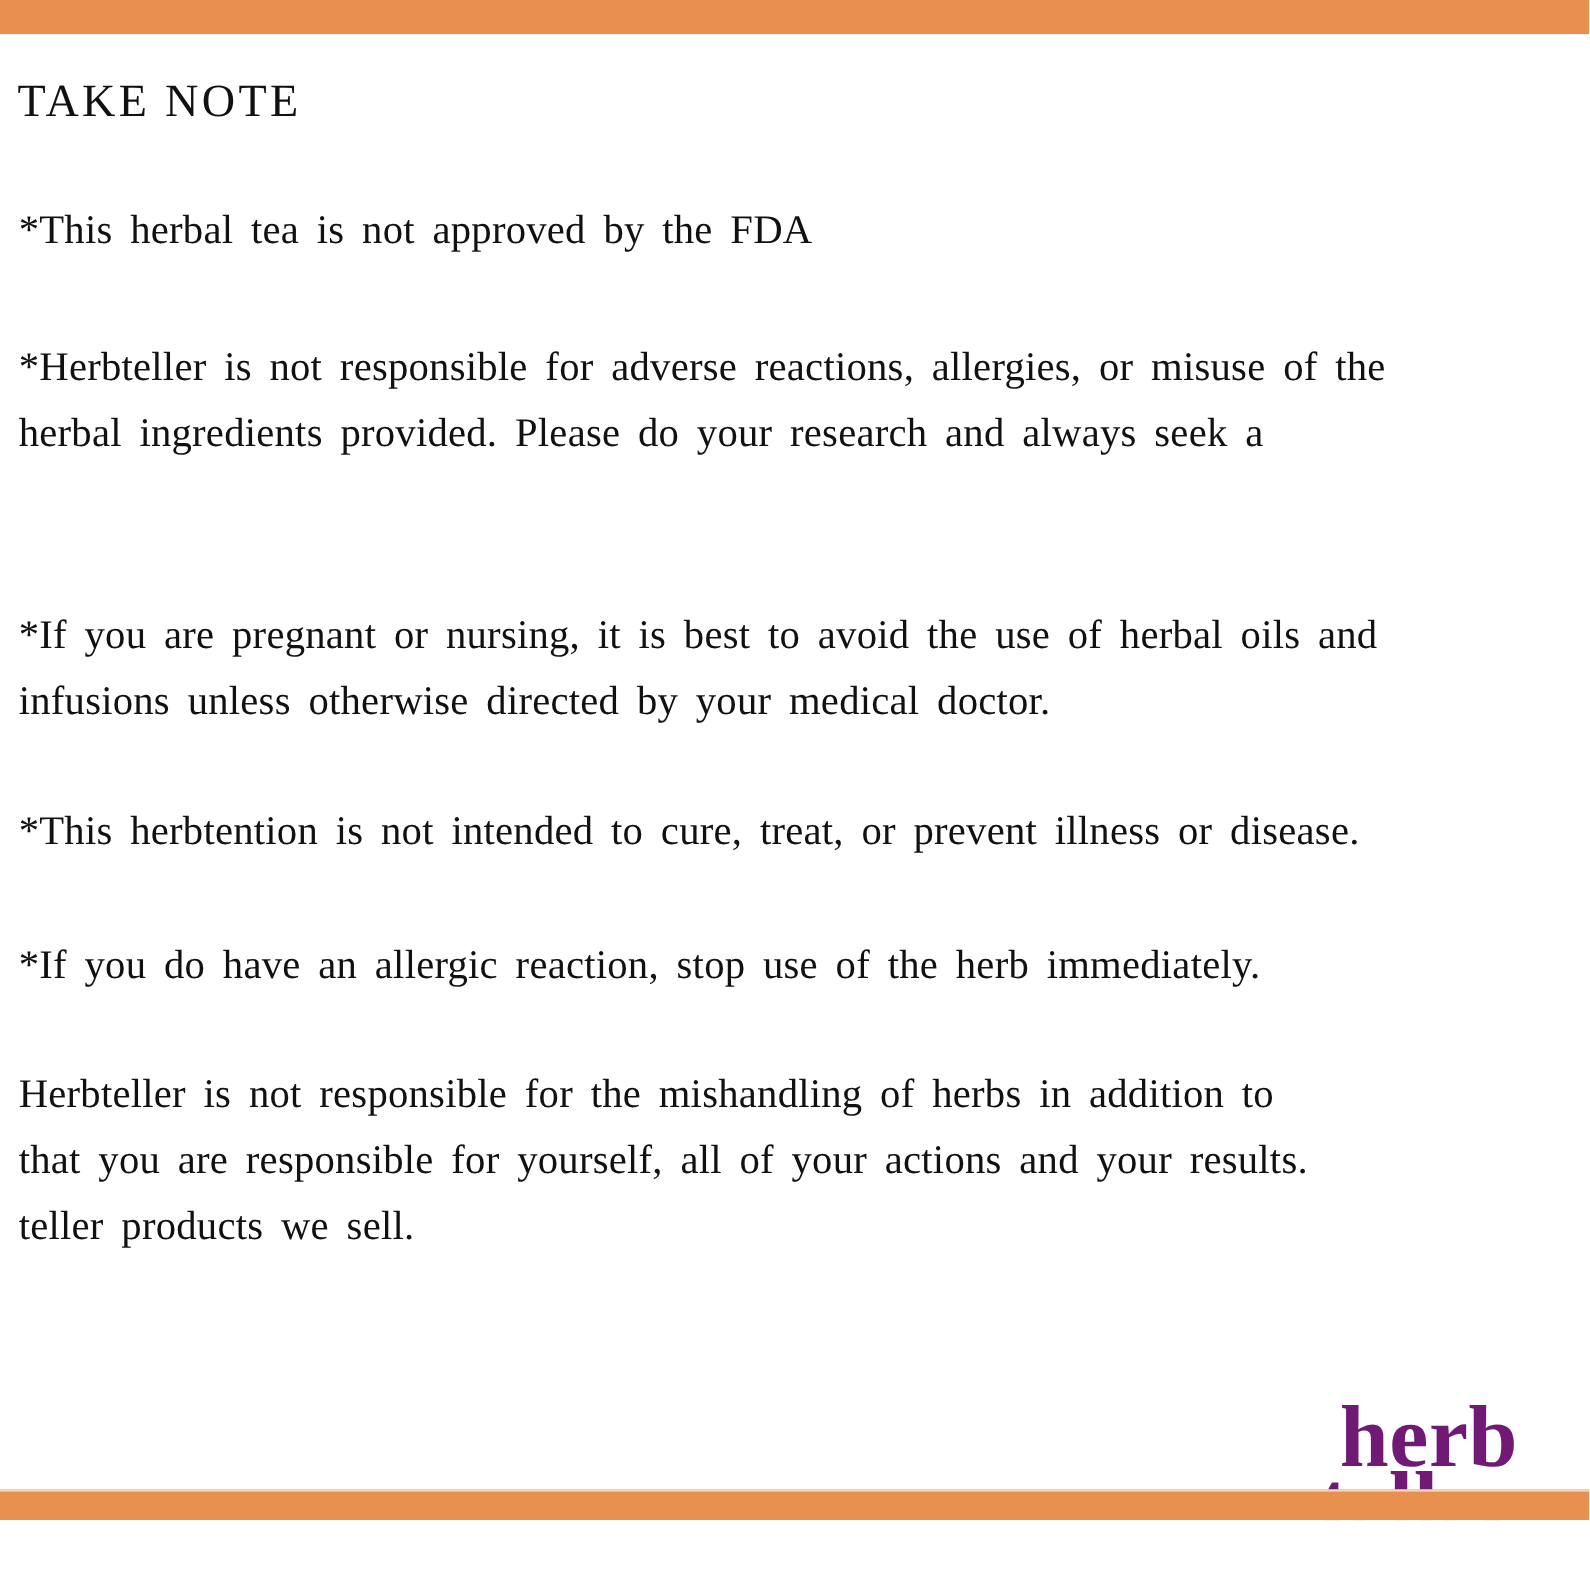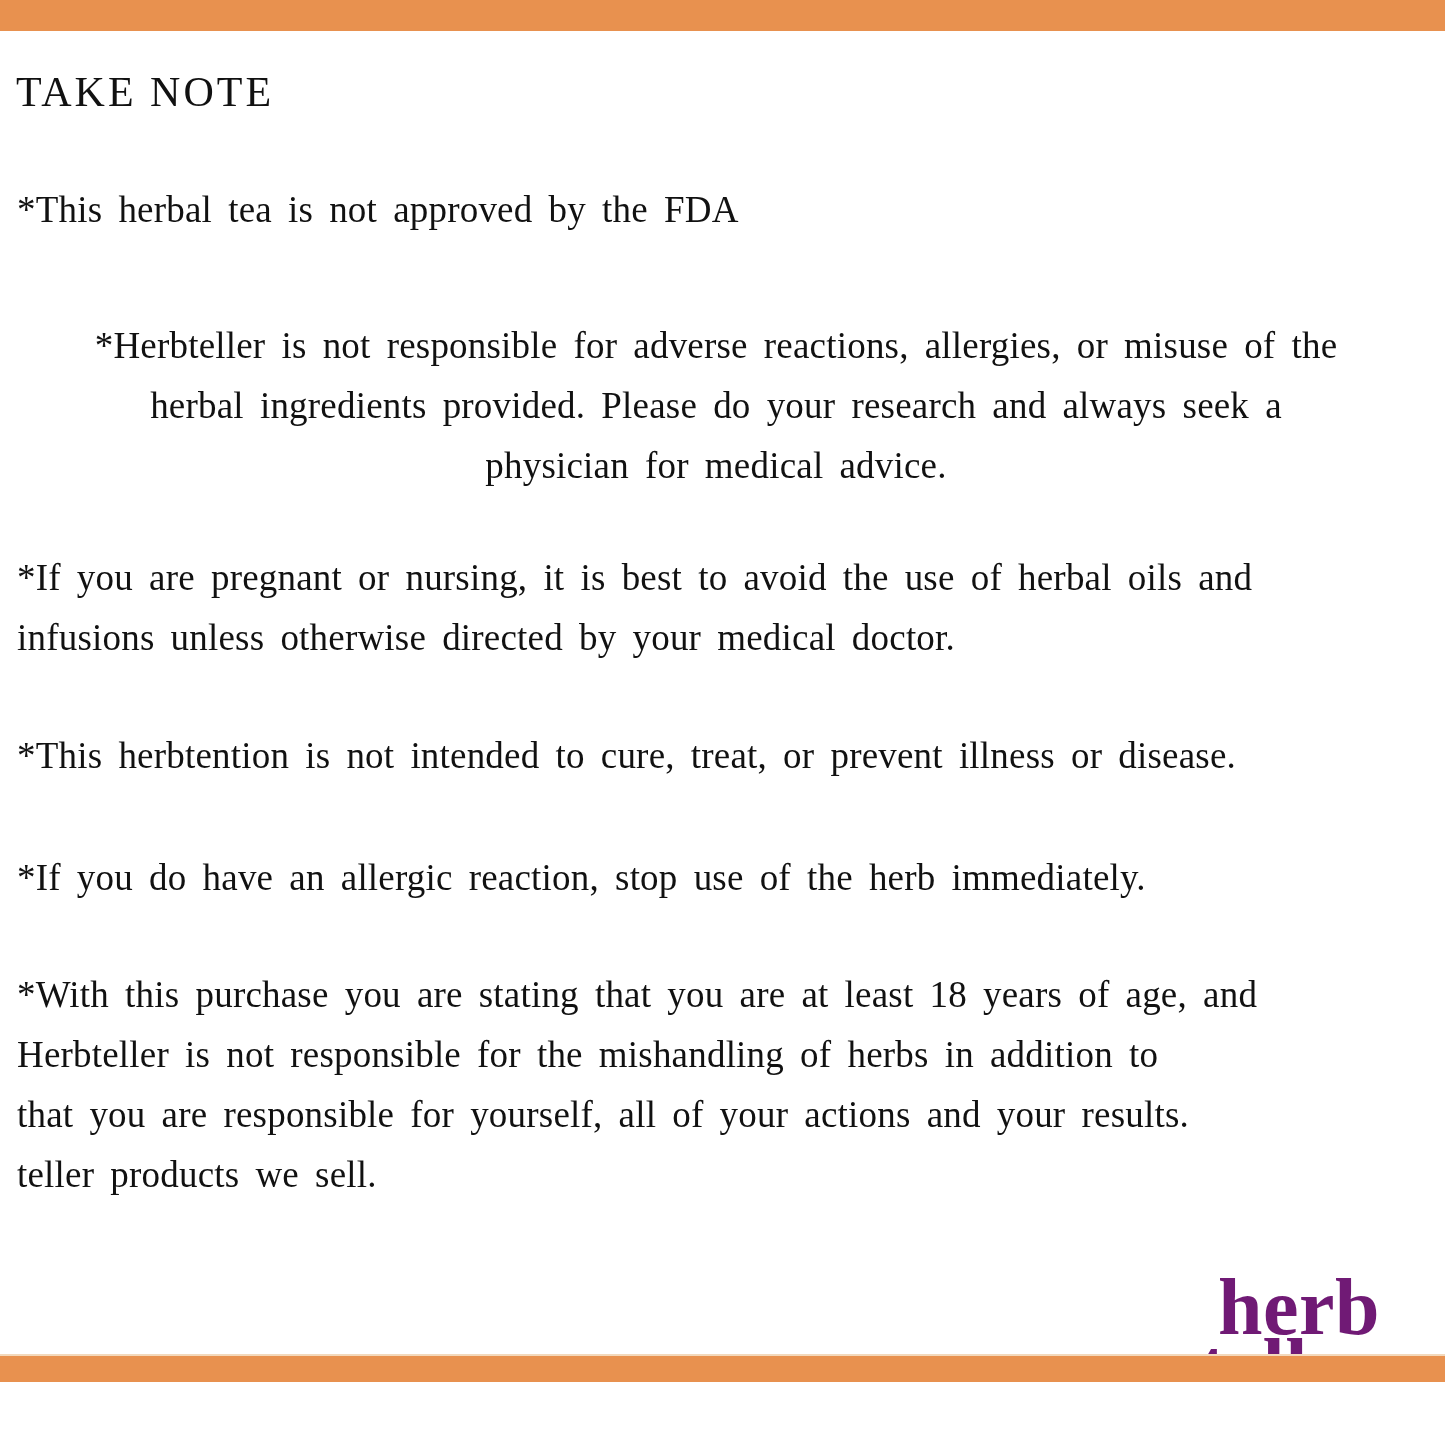--- a/index.html
+++ b/index.html
@@ -47,21 +47,21 @@
     font-size: 37px;
     line-height: 60px;
     word-spacing: 0.18em;
     letter-spacing: 0.2px;
   }
   .para .tline {
     display: block;
     white-space: nowrap;
   }
   .para.p1 { top: 180px; }
-  .para.p2 { top: 316px; text-align: center; }
+  .para.p2 { top: 304px; }
   .para.p3 { top: 548px; }
   .para.p4 { top: 726px; }
   .para.p5 { top: 848px; }
   .para.p6 { top: 965px; }
   .logo {
     position: absolute;
     top: 1277px;
     right: 65px;
     text-align: right;
     font-size: 80px;
@@ -81,38 +81,36 @@
 
   <h1 class="page-title">TAKE NOTE</h1>
 
   <p class="para p1">
       <span class="tline">*This herbal tea is not approved by the FDA</span>
     </p>
 
   <p class="para p2">
       <span class="tline">*Herbteller is not responsible for adverse reactions, allergies, or misuse of the</span>
       <span class="tline">herbal ingredients provided. Please do your research and always seek a</span>
-      <span class="tline">physician for medical advice.</span>
     </p>
 
   <p class="para p3">
       <span class="tline">*If you are pregnant or nursing, it is best to avoid the use of herbal oils and</span>
       <span class="tline">infusions unless otherwise directed by your medical doctor.</span>
     </p>
 
   <p class="para p4">
       <span class="tline">*This herbtention is not intended to cure, treat, or prevent illness or disease.</span>
     </p>
 
   <p class="para p5">
       <span class="tline">*If you do have an allergic reaction, stop use of the herb immediately.</span>
     </p>
 
   <p class="para p6">
-      <span class="tline">*With this purchase you are stating that you are at least 18 years of age, and</span>
       <span class="tline">Herbteller is not responsible for the mishandling of herbs in addition to</span>
       <span class="tline">that you are responsible for yourself, all of your actions and your results.</span>
       <span class="tline">teller products we sell.</span>
     </p>
 
   <div class="logo">
     <span class="logo-line">herb</span>
     <span class="logo-line">teller</span>
   </div>
 

